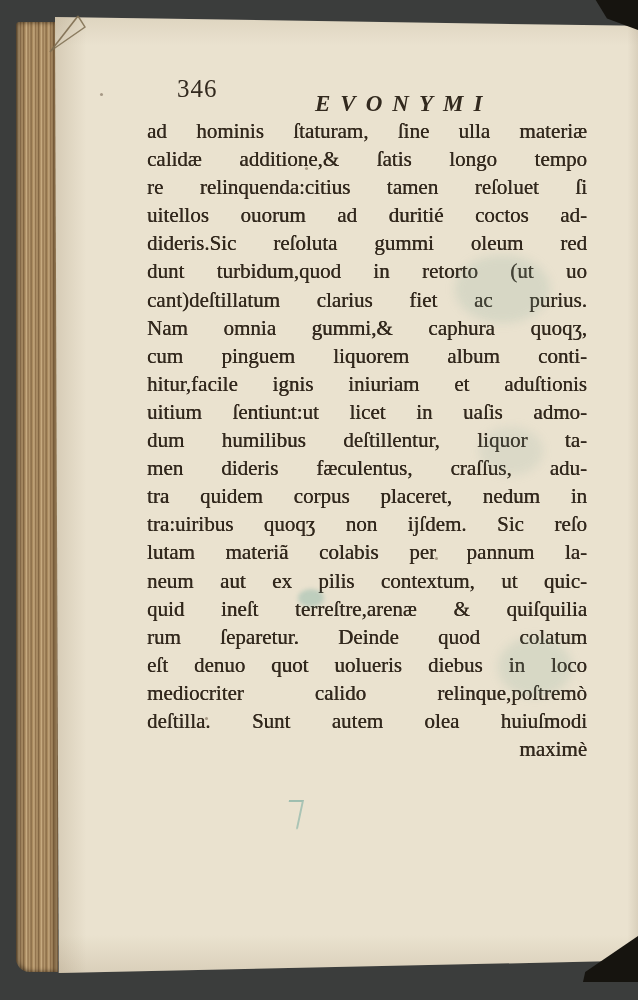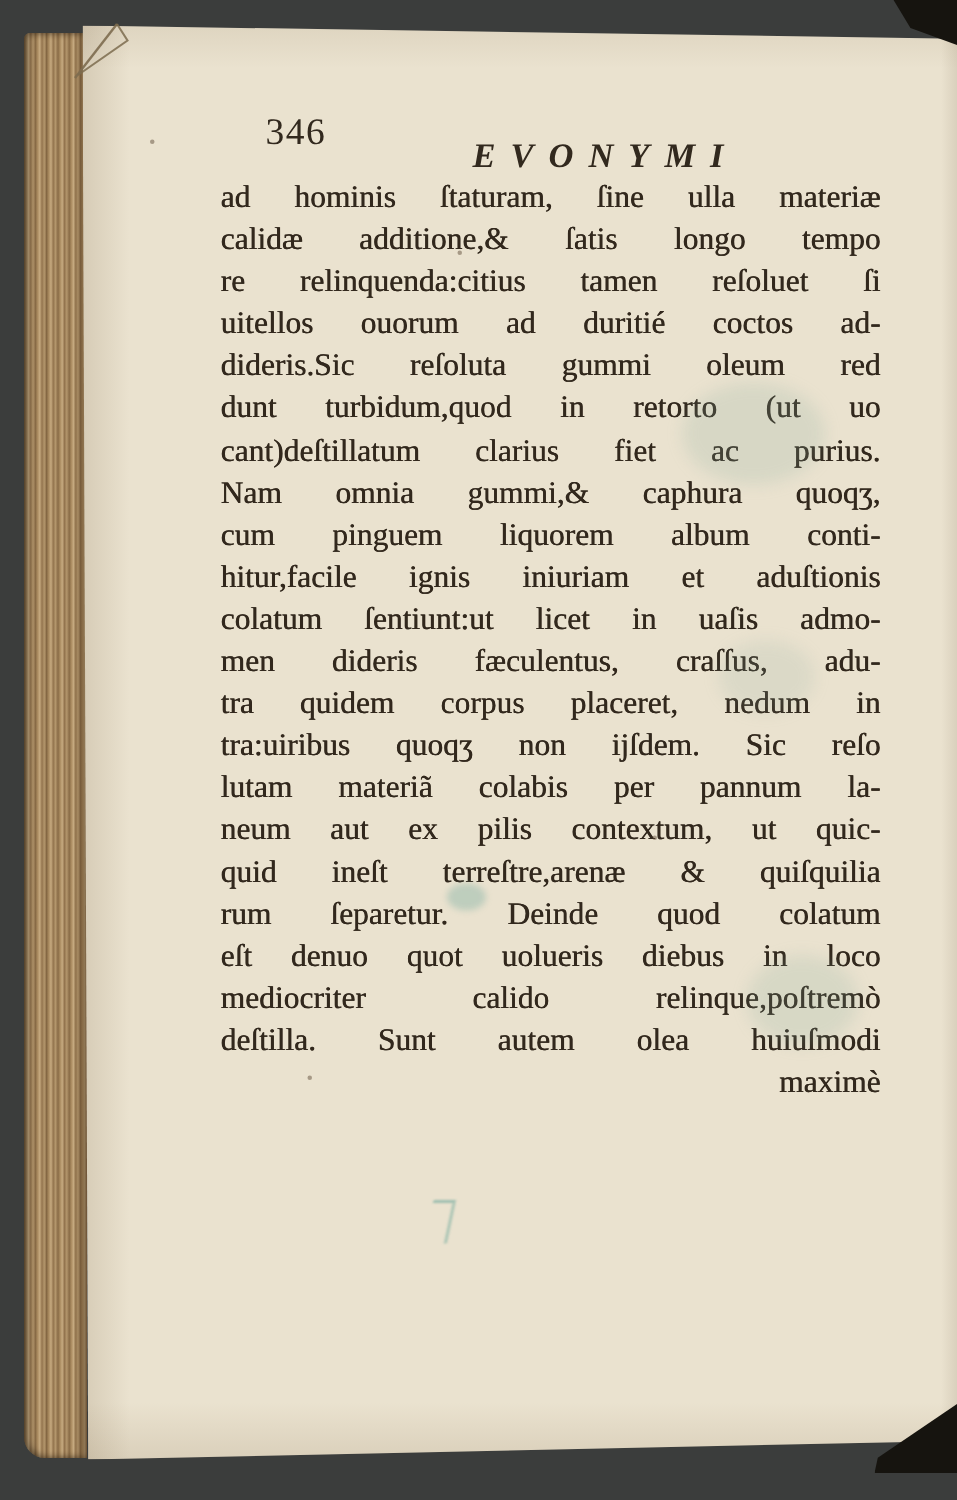--- a/index.html
+++ b/index.html
@@ -84,21 +84,22 @@
       <div class="line">ad hominis ſtaturam, ſine ulla materiæ</div>
       <div class="line">calidæ additione,&amp; ſatis longo tempo</div>
       <div class="line">re relinquenda:citius tamen reſoluet ſi</div>
       <div class="line">uitellos ouorum ad duritié coctos ad-</div>
       <div class="line">dideris.Sic reſoluta gummi oleum red</div>
       <div class="line">dunt turbidum,quod in retorto (ut uo</div>
       <div class="line">cant)deſtillatum clarius fiet ac purius.</div>
       <div class="line">Nam omnia gummi,&amp; caphura quoqʒ,</div>
       <div class="line">cum pinguem liquorem album conti-</div>
       <div class="line">hitur,facile ignis iniuriam et aduſtionis</div>
-      <div class="line">colatum ſentiunt:ut licet in uaſis admo-</div>
+      <div class="line">uitium ſentiunt:ut licet in uaſis admo-</div>
+      <div class="line">dum humilibus deſtillentur, liquor ta-</div>
       <div class="line">men dideris fæculentus, craſſus, adu-</div>
       <div class="line">tra quidem corpus placeret, nedum in</div>
       <div class="line">tra:uiribus quoqʒ non ijſdem.  Sic reſo</div>
       <div class="line">lutam materiã colabis per pannum la-</div>
       <div class="line">neum aut ex pilis contextum, ut quic-</div>
       <div class="line">quid ineſt terreſtre,arenæ &amp; quiſquilia</div>
       <div class="line">rum ſeparetur.  Deinde quod colatum</div>
       <div class="line">eſt denuo quot uolueris diebus in loco</div>
       <div class="line">mediocriter calido relinque,poſtremò</div>
       <div class="line">deſtilla.   Sunt autem olea huiuſmodi</div>

